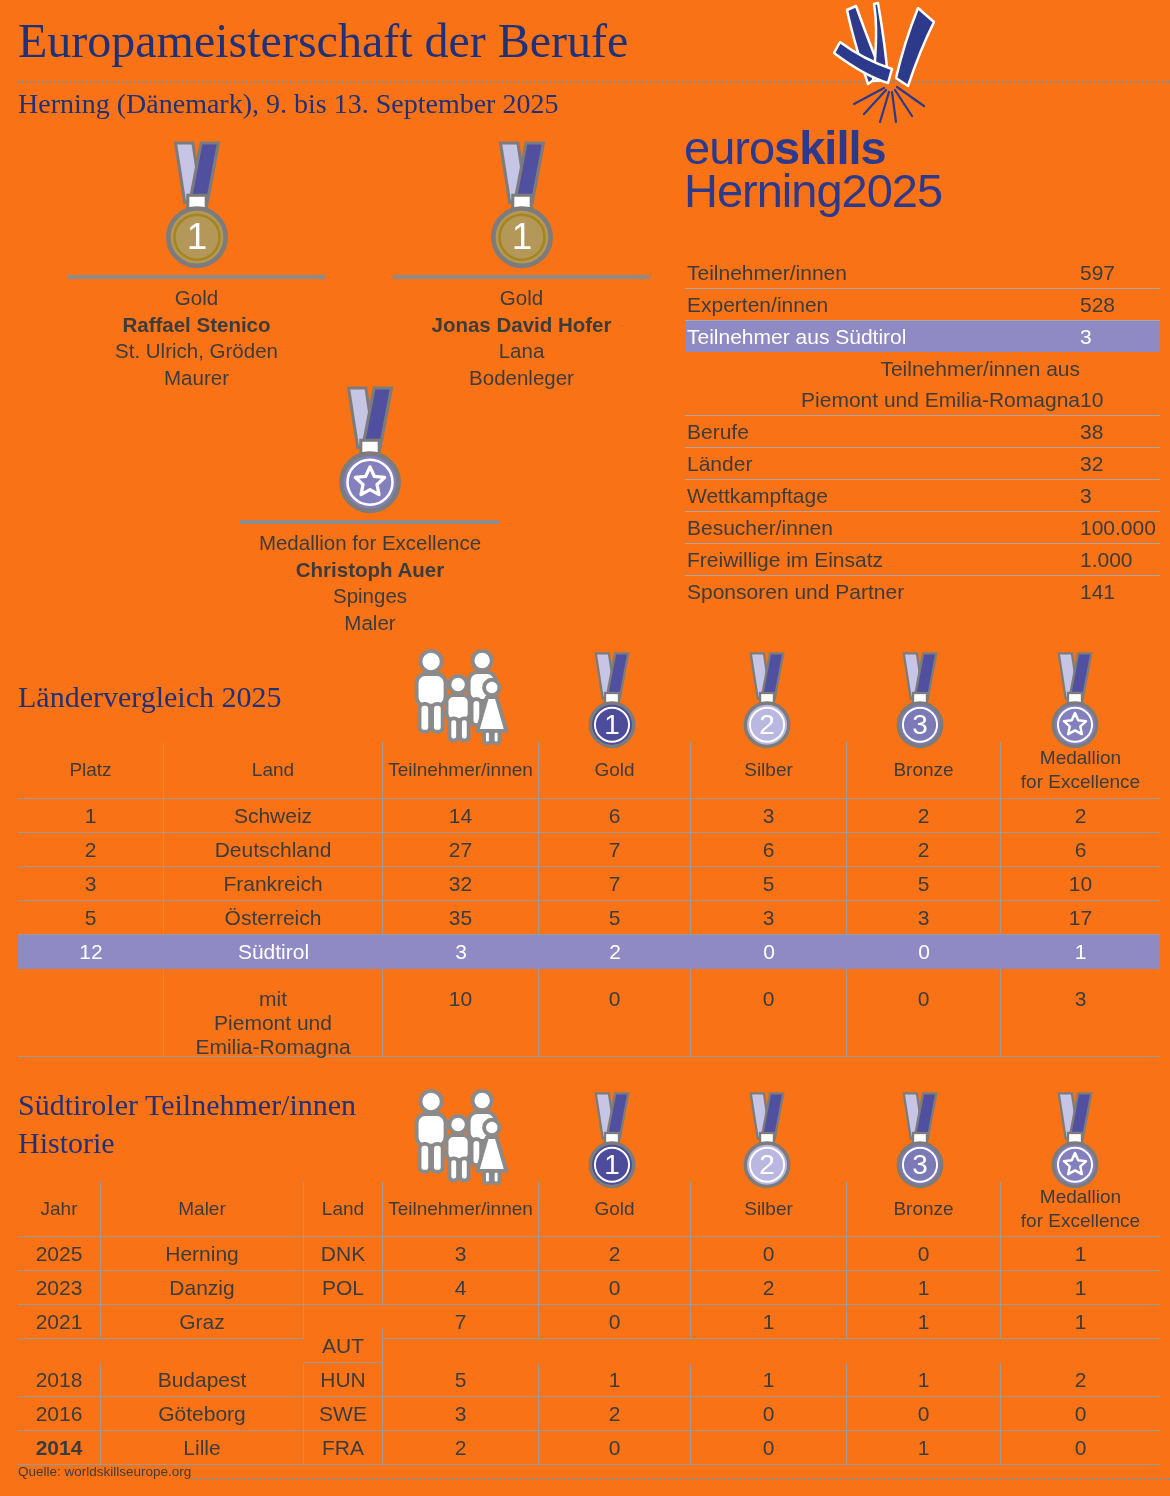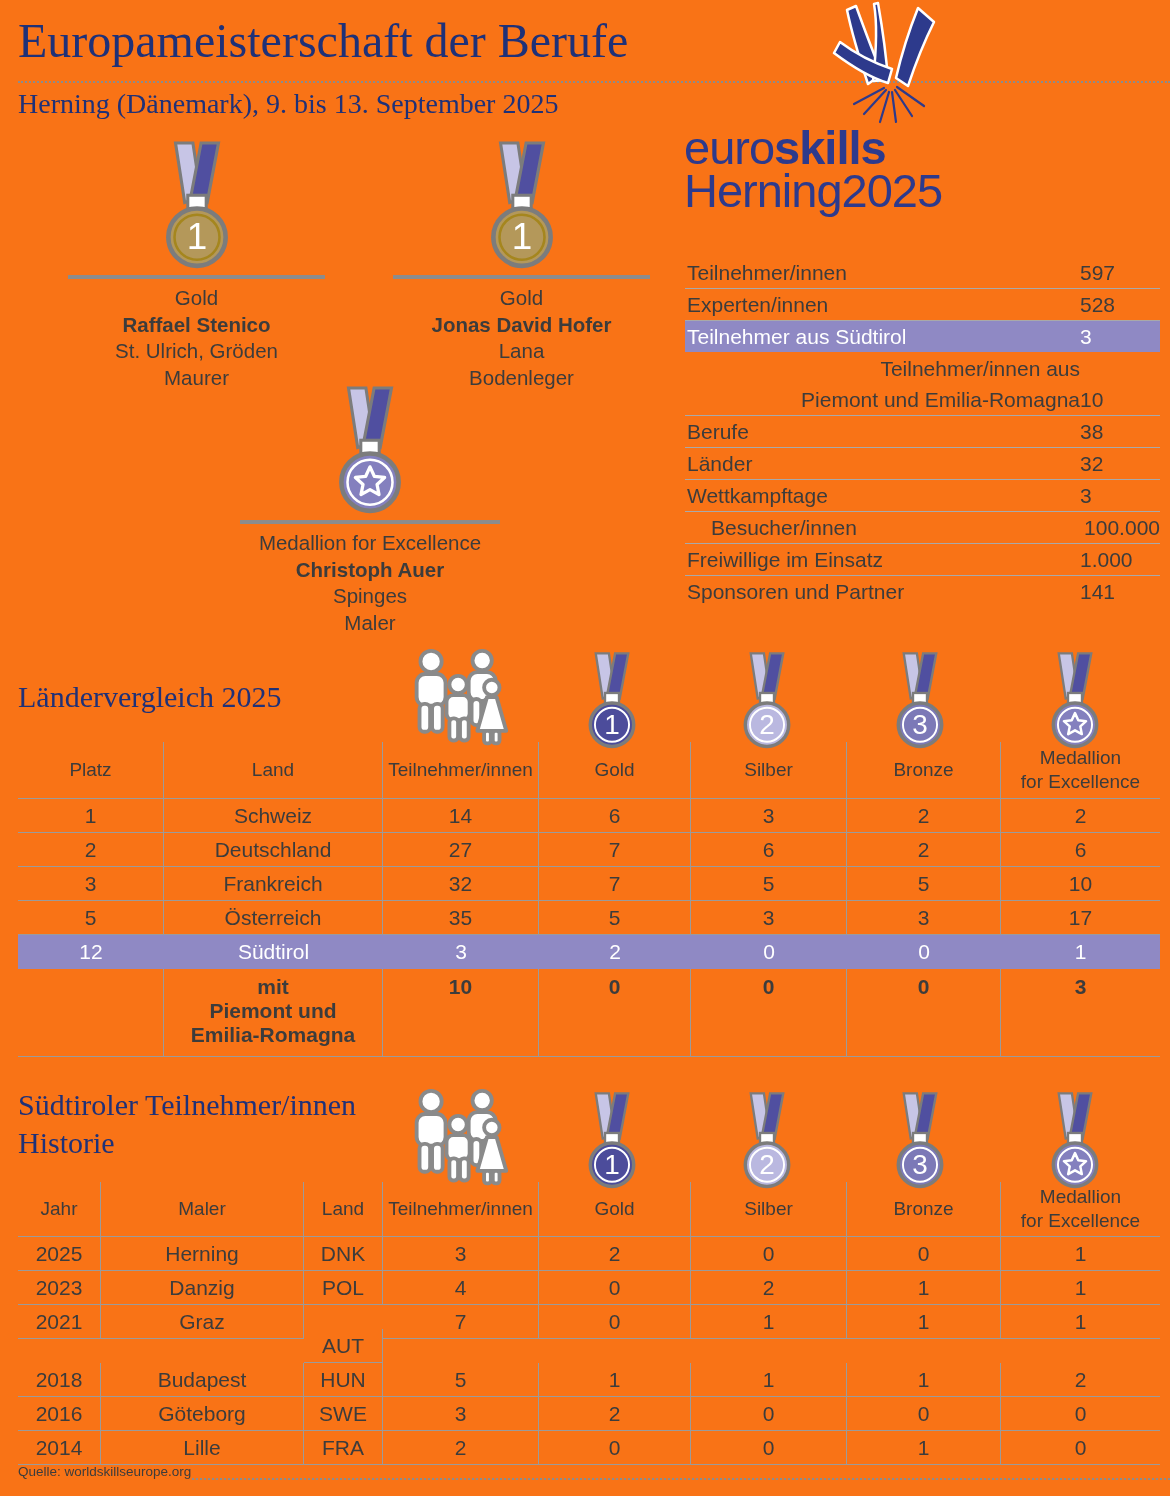--- a/index.html
+++ b/index.html
@@ -39,21 +39,21 @@
 
   
   .datatable{display:grid;}
   .th,.td{display:flex;align-items:center;justify-content:center;text-align:center;
           white-space:pre-line;box-sizing:border-box;}
   .th{font-size:19px;line-height:24px;border-bottom:1px solid var(--line);}
   .td{font-size:21px;}
   .vr{border-right:1px solid var(--line);}
   .td.hb{border-bottom:1px solid var(--line);}
   .td.hl{background:var(--hl);color:#fff;}
-  .td.top{align-items:flex-start;padding-top:6px;font-weight:bold;}
+  .td.top{align-items:flex-start;padding-top:18px;}
 
   .icon-family{width:112px;height:106px;}
   .icon-medal{width:62px;height:101px;}
 
   
   .footer-text{left:18px;top:1464px;font-size:13.5px;color:#3c3c3c;}
   .dotted-bottom{left:192px;right:0;top:1478px;border-top:2px dotted #8c8c8c;height:0;}
 </style>
 </head>
 <body>
@@ -155,21 +155,21 @@
       </div>
       <div class="srow">
         <div class="slabel" style="white-space: pre-line;">Länder</div>
         <div class="svalue">32</div>
       </div>
       <div class="srow">
         <div class="slabel" style="white-space: pre-line;">Wettkampftage</div>
         <div class="svalue">3</div>
       </div>
       <div class="srow">
-        <div class="slabel" style="white-space: pre-line; margin-left: 24px;">Besucher/innen</div>
+        <div class="slabel" style="white-space: pre-line;">Besucher/innen</div>
         <div class="svalue">100.000</div>
       </div>
       <div class="srow">
         <div class="slabel" style="white-space: pre-line;">Freiwillige im Einsatz</div>
         <div class="svalue">1.000</div>
       </div>
       <div class="srow last">
         <div class="slabel" style="white-space: pre-line;">Sponsoren und Partner</div>
         <div class="svalue">141</div>
       </div>
@@ -382,21 +382,21 @@
       <div class="td vr hb" style="height: 34px;">1</div>
       <div class="td hb" style="height: 34px;">2</div>
       <div class="td vr hb" style="height: 34px;">2016</div>
       <div class="td vr hb" style="height: 34px;">Göteborg</div>
       <div class="td vr hb" style="height: 34px;">SWE</div>
       <div class="td vr hb" style="height: 34px;">3</div>
       <div class="td vr hb" style="height: 34px;">2</div>
       <div class="td vr hb" style="height: 34px;">0</div>
       <div class="td vr hb" style="height: 34px;">0</div>
       <div class="td hb" style="height: 34px;">0</div>
-      <div class="td vr hb" style="height: 34px;">2014</div>
+      <div class="td vr hb" style="height: 34px; font-weight: bold;">2014</div>
       <div class="td vr hb" style="height: 34px;">Lille</div>
       <div class="td vr hb" style="height: 34px;">FRA</div>
       <div class="td vr hb" style="height: 34px;">2</div>
       <div class="td vr hb" style="height: 34px;">0</div>
       <div class="td vr hb" style="height: 34px;">0</div>
       <div class="td vr hb" style="height: 34px;">1</div>
       <div class="td hb" style="height: 34px;">0</div>
     </div>
 
   <div class="abs footer-text">Quelle: worldskillseurope.org</div>

